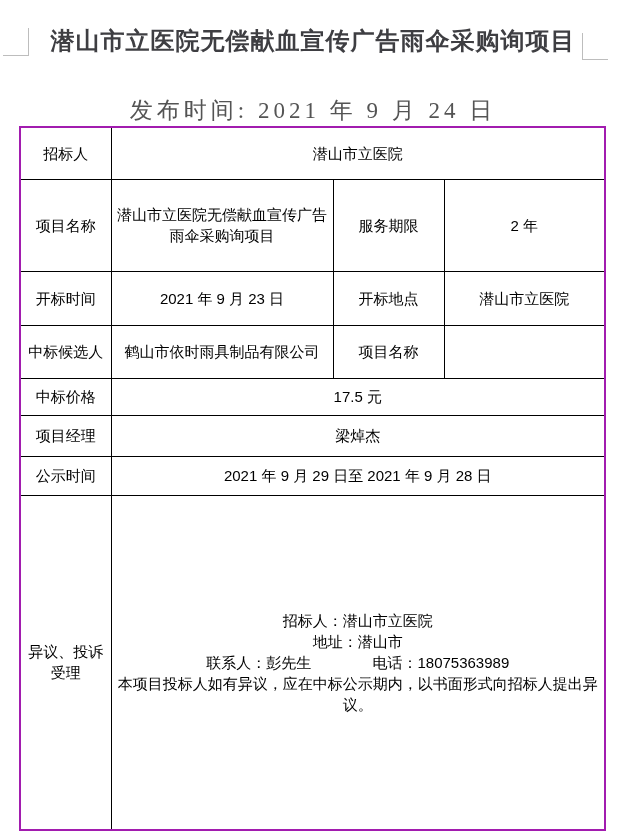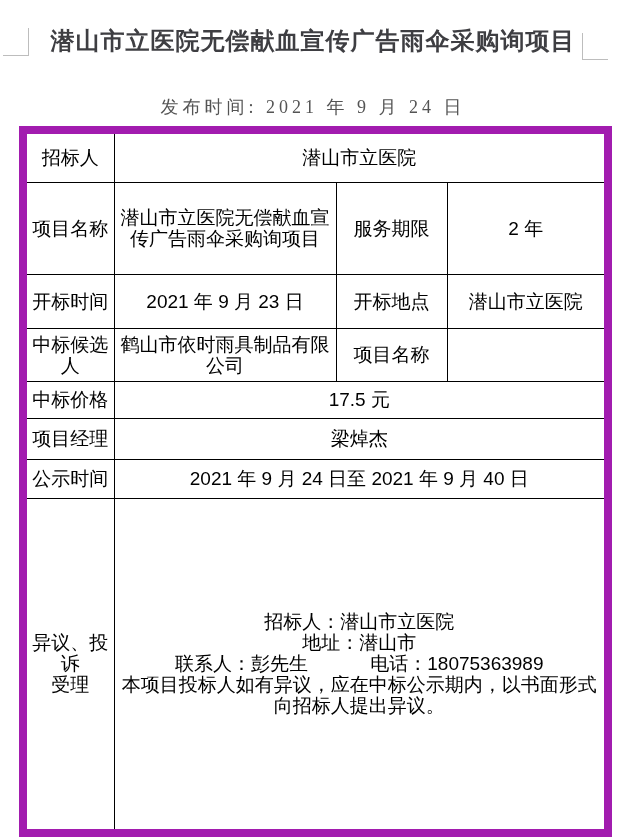--- a/index.html
+++ b/index.html
@@ -18,21 +18,21 @@
     font-weight:bold;
     font-size:24px;
     line-height:34px;
     color:#3e3e42;
     letter-spacing:1px;
   }
   .publish{
     position:absolute;top:95px;left:0;width:100%;
     text-align:center;
     font-family:"Liberation Serif", serif;
-    font-size:18px;
+    font-size:23px;
     color:#545454;
     letter-spacing:4px;
   }
   
   .mark{position:absolute;}
   .mark-left{
     left:3px;top:28px;width:25px;height:27px;
     border-right:1px solid #bdbdbd;
     border-bottom:1px solid #bdbdbd;
   }
@@ -40,22 +40,22 @@
     left:582px;top:33px;width:25px;height:26px;
     border-left:1px solid #bdbdbd;
     border-bottom:1px solid #bdbdbd;
   }
   
   table.doc{
     position:absolute;left:19px;top:126px;
     width:585px;
     border-collapse:collapse;
     table-layout:fixed;
-    border:8px solid #a21caf;
-    font-size:19px;
+    border:2px solid #a21caf;
+    font-size:15px;
     color:#000;
   }
   table.doc td{
     border:1px solid #000;
     text-align:center;
     vertical-align:middle;
     padding:2px;
     overflow:hidden;
     line-height:21px;
   }
@@ -123,21 +123,21 @@
       <tr class="r5">
         <td>中标价格</td>
         <td colspan="3">17.5 元</td>
       </tr>
       <tr class="r6">
         <td>项目经理</td>
         <td colspan="3">梁焯杰</td>
       </tr>
       <tr class="r7">
         <td>公示时间</td>
-        <td colspan="3" class="left">2021 年 9 月 24 日至 2021 年 9 月 40 日</td>
+        <td colspan="3" class="left">2021 年 9 月 29 日至 2021 年 9 月 28 日</td>
       </tr>
       <tr class="r8">
         <td>
           <div>异议、投诉</div>
           <div>受理</div>
         </td>
         <td colspan="3" class="objection-content">
           <div>招标人：潜山市立医院</div>
           <div>地址：潜山市</div>
           <div>

